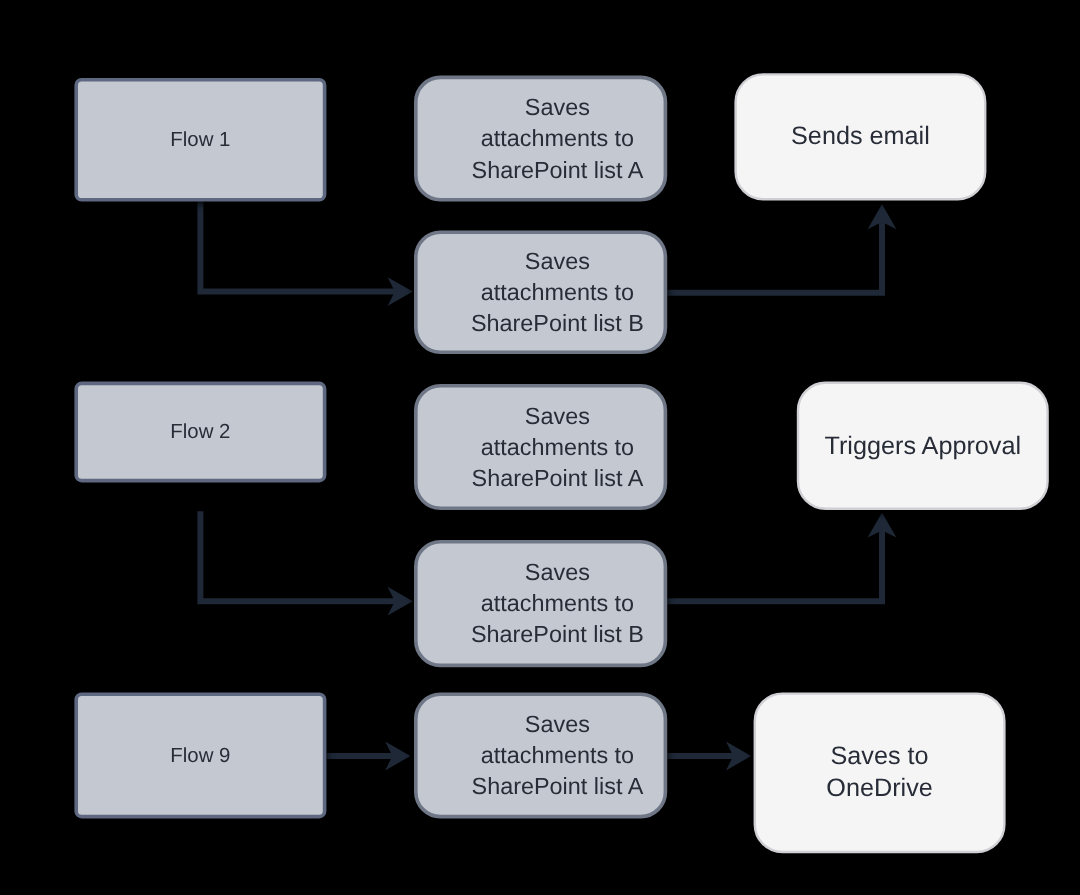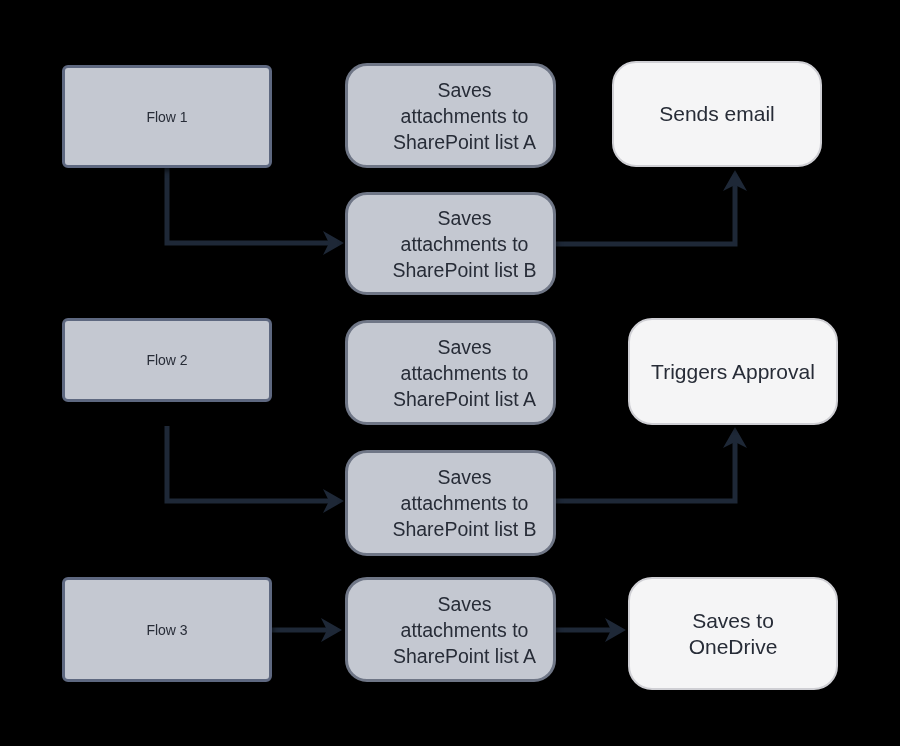--- a/index.html
+++ b/index.html
@@ -33,21 +33,21 @@
   }
   .node{
     position:absolute;display:flex;align-items:center;justify-content:center;
     text-align:center;color:var(--text);
   }
   .node .lbl{white-space:pre-line;}
   .flow-node{
     background:var(--gray-fill);
     border:3px solid var(--flow-border);
     border-radius:6px;
-    font-size:14px;
+    font-size:17px;
     box-shadow:0 2px 6px rgba(0,0,0,0.85);
   }
   .step-node{
     background:var(--gray-fill);
     border:3px solid var(--gray-border);
     border-radius:22px;
     font-size:19.5px;line-height:26px;
     box-shadow:0 2px 6px rgba(0,0,0,0.85);
     padding-left:28px;
   }
@@ -58,25 +58,25 @@
     font-size:21px;line-height:26px;
     box-shadow:0 2px 6px rgba(0,0,0,0.85);
   }
   
   .p-flow1{left:62px;top:65px;width:210px;height:103px;}
   .p-r1a{left:345px;top:63px;width:211px;height:105px;}
   .p-r1res{left:612px;top:61px;width:210px;height:106px;}
   .p-r1b{left:345px;top:192px;width:211px;height:103px;}
   .p-flow2{left:62px;top:318px;width:210px;height:84px;}
   .p-r2a{left:345px;top:320px;width:211px;height:105px;}
-  .p-r2res{left:628px;top:318px;width:210px;height:107px;text-align:right;}
+  .p-r2res{left:664px;top:318px;width:210px;height:107px;text-align:right;}
   .p-r2b{left:345px;top:450px;width:211px;height:106px;}
   .p-flow3{left:62px;top:577px;width:210px;height:105px;}
   .p-r3a{left:345px;top:577px;width:211px;height:105px;}
-  .p-r3res{left:628px;top:577px;width:210px;height:113px;}
+  .p-r3res{left:628px;top:577px;width:210px;height:134px;}
 </style>
 </head>
 <body>
 
 <div class="canvas">
 
   <svg class="connectors" viewBox="0 0 900 746" xmlns="http://www.w3.org/2000/svg">
 
     <path d="M167,168 L167,243 L330,243"></path>
     <polygon points="323,231 344,243 323,255 329,243"></polygon>
@@ -125,21 +125,21 @@
   <div class="node result-node p-r2res">
     <span class="lbl">Triggers Approval</span>
   </div>
   <div class="node step-node p-r2b">
     <span class="lbl">Saves
 attachments to
 SharePoint list B</span>
   </div>
 
   <div class="node flow-node p-flow3">
-    <span class="lbl">Flow 3</span>
+    <span class="lbl">Flow 9</span>
   </div>
   <div class="node step-node p-r3a">
     <span class="lbl">Saves
 attachments to
 SharePoint list A</span>
   </div>
   <div class="node result-node p-r3res">
     <span class="lbl">Saves to
 OneDrive</span>
   </div>

